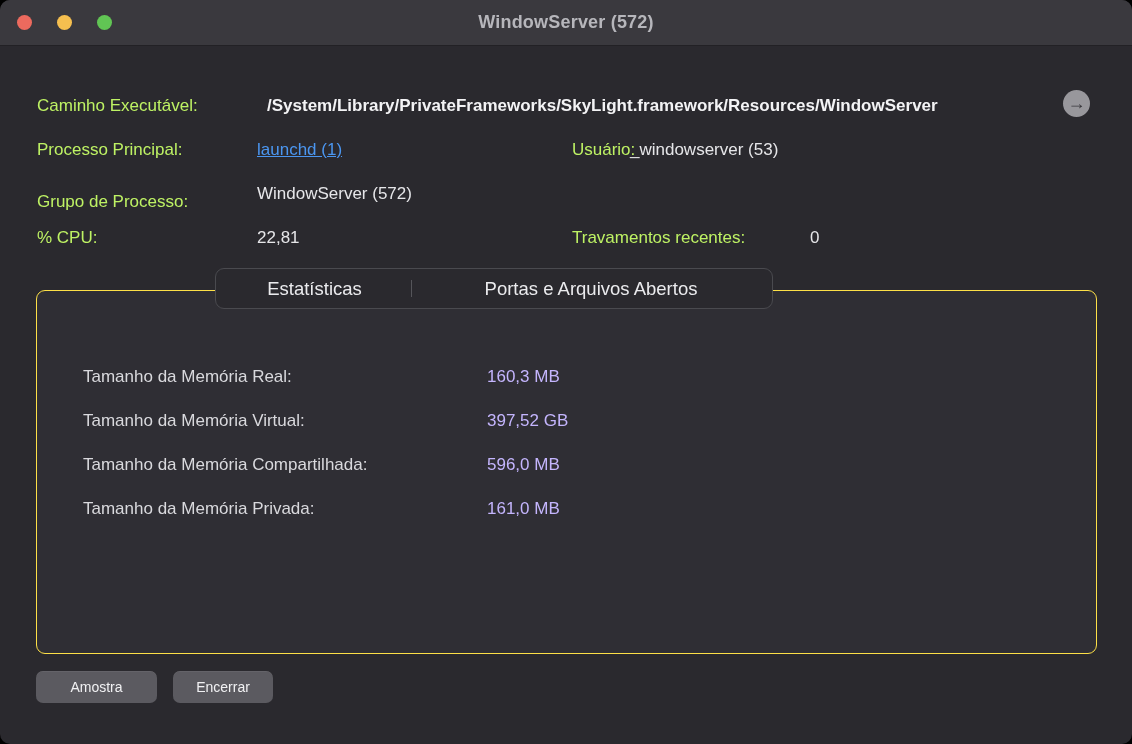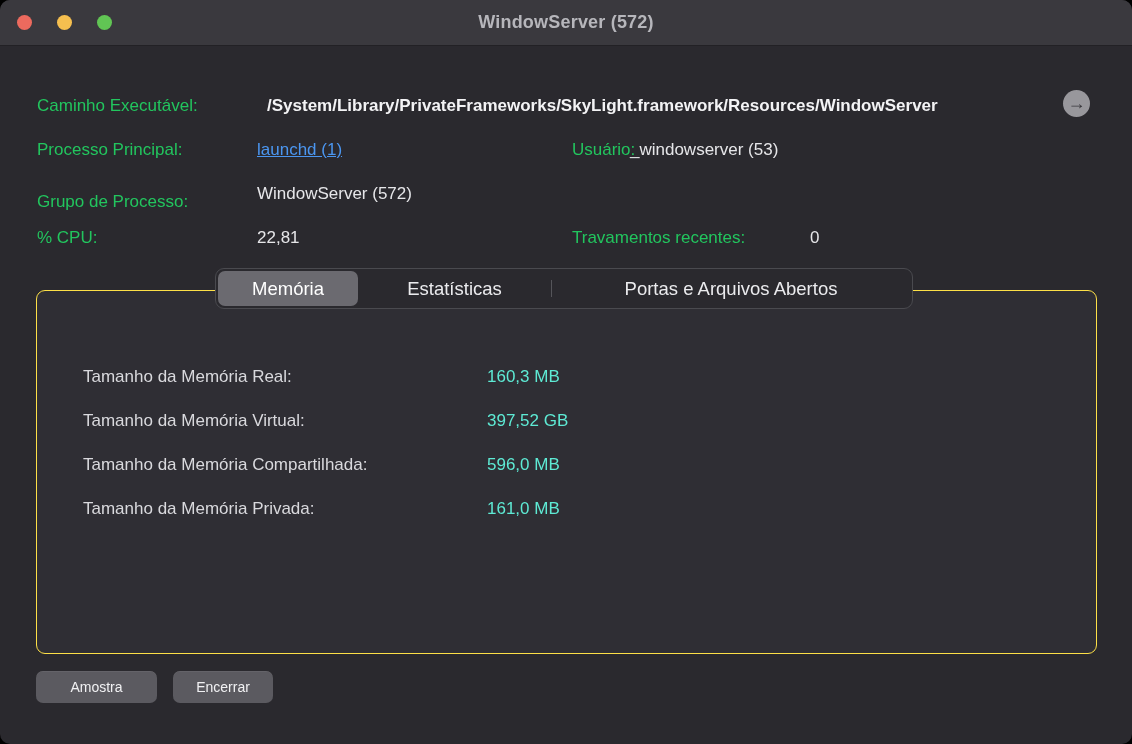--- a/index.html
+++ b/index.html
@@ -21,21 +21,21 @@
     border-bottom: 1px solid #222125;
     display: flex; align-items: center; justify-content: center;
   }
   .traffic { position: absolute; left: 17px; top: 15px; display: flex; gap: 25px; }
   .light { width: 15px; height: 15px; border-radius: 50%; padding: 0; border: none; cursor: default; }
   .titlebar .title {
     font-size: 18px; font-weight: bold; color: #b6b6bb; letter-spacing: .2px;
   }
   
   .row { position: absolute; height: 24px; line-height: 24px; font-size: 17px; white-space: nowrap; }
-  .lbl { color: #22c55e; }
+  .lbl { color: #bef264; }
   .val { color: #e6e6e9; }
   .semibold { font-weight: 500; }
   .exec-path {
     position: absolute; left: 267px; top: 93px; width: 782px; height: 26px;
     overflow: hidden; white-space: nowrap;
     font-size: 17px; font-weight: bold; color: #f3f3f5; line-height: 26px;
   }
   .reveal-btn {
     position: absolute; left: 1063px; top: 90px;
     width: 27px; height: 27px; border-radius: 50%;
@@ -65,21 +65,21 @@
   .tab.selected { background: #6b6a70; color: #ffffff; }
   .tab-sep { width: 1px; background: #55555a; margin: 9px 0; }
   
   .panel {
     position: absolute; left: 36px; top: 290px; width: 1061px; height: 364px;
     background: #2f2e34;
     border: 1px solid #fde047; border-radius: 9px;
   }
   .mem-row { position: absolute; height: 24px; line-height: 24px; font-size: 17px; white-space: nowrap; }
   .mem-label { position: absolute; left: 46px; color: #d9d9dd; }
-  .mem-value { position: absolute; left: 450px; color: #5eead4; font-weight: 500; text-align: right; }
+  .mem-value { position: absolute; left: 450px; color: #c4b5fd; font-weight: 500; text-align: right; }
   
   .action-btn {
     position: absolute; top: 671px; height: 32px;
     background: #5b5a60; border: none; border-radius: 7px;
     color: #f1f1f3; font-family: "Liberation Sans", sans-serif;
     font-size: 14px; padding: 0 20px; cursor: pointer;
     box-shadow: inset 0 0.5px 0 rgba(255,255,255,0.12);
   }
   .btn-sample { left: 36px; width: 121px; }
   .btn-quit  { left: 173px; width: 100px; }
@@ -152,21 +152,20 @@
       <span class="mem-label">Tamanho da Memória Compartilhada:</span>
       <span class="mem-value">596,0 MB</span>
     </div>
     <div class="mem-row" style="top:206px;">
       <span class="mem-label">Tamanho da Memória Privada:</span>
       <span class="mem-value">161,0 MB</span>
     </div>
   </div>
 
   <div class="tabs">
-    <button class="tab selected" style="width:140px">Memória</button>
     <button class="tab" style="width:193px">Estatísticas</button>
     <div class="tab-sep"></div>
     <button class="tab" style="width:358px">Portas e Arquivos Abertos</button>
   </div>
 
   <button class="action-btn btn-sample">Amostra</button>
   <button class="action-btn btn-quit">Encerrar</button>
 
 </div>
 

